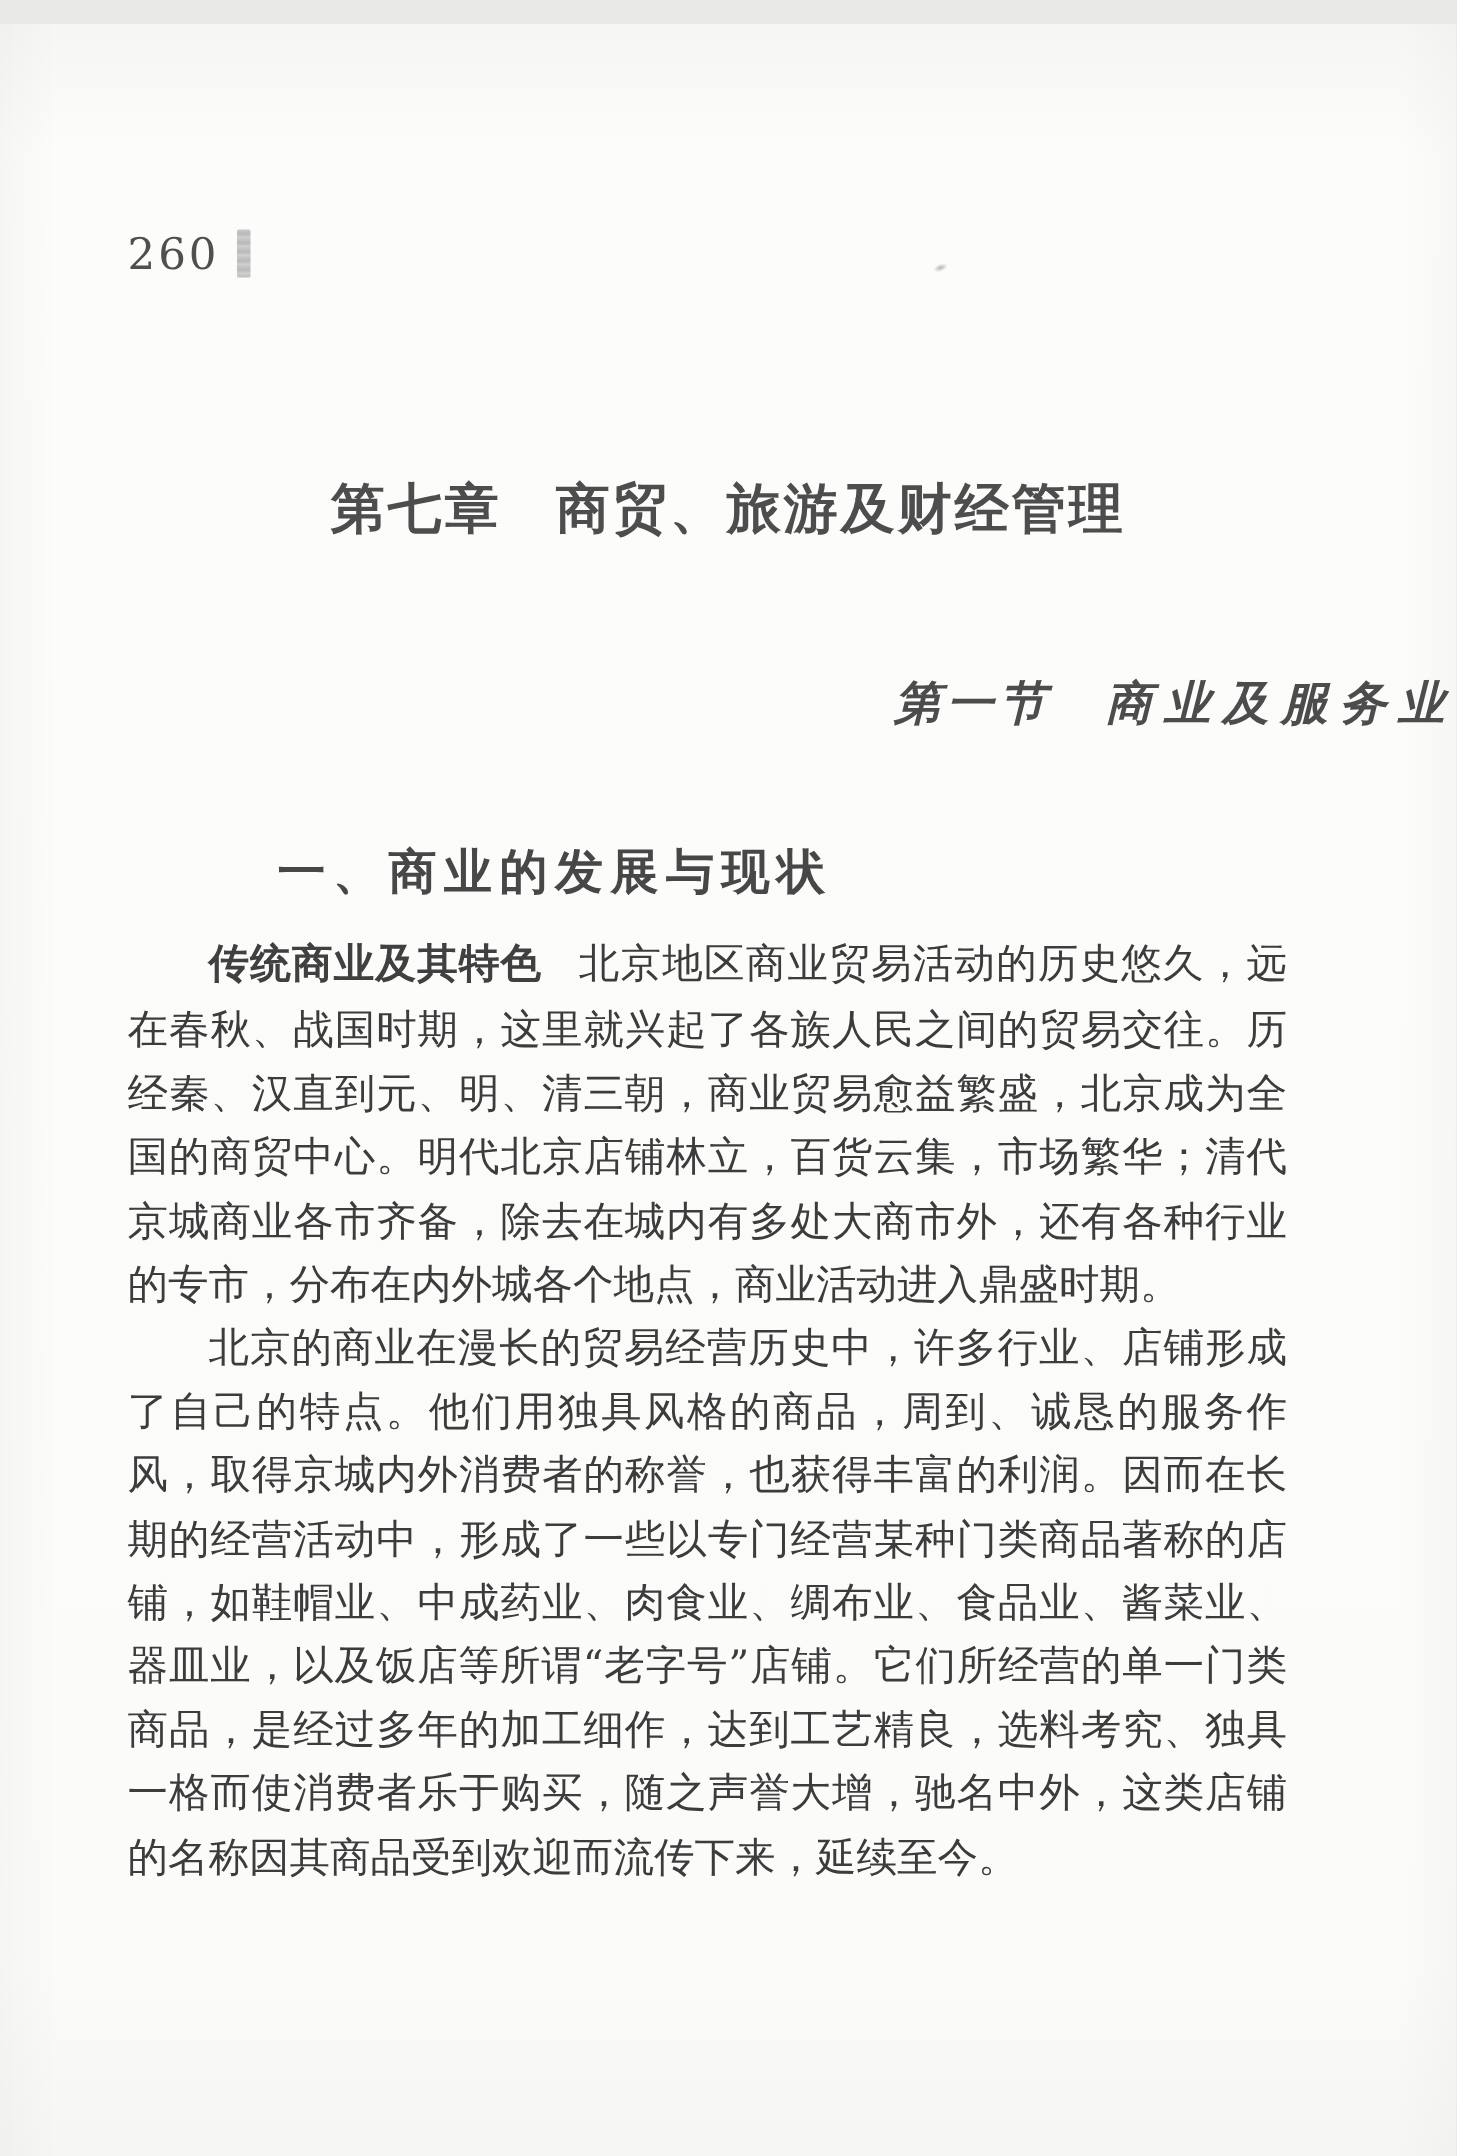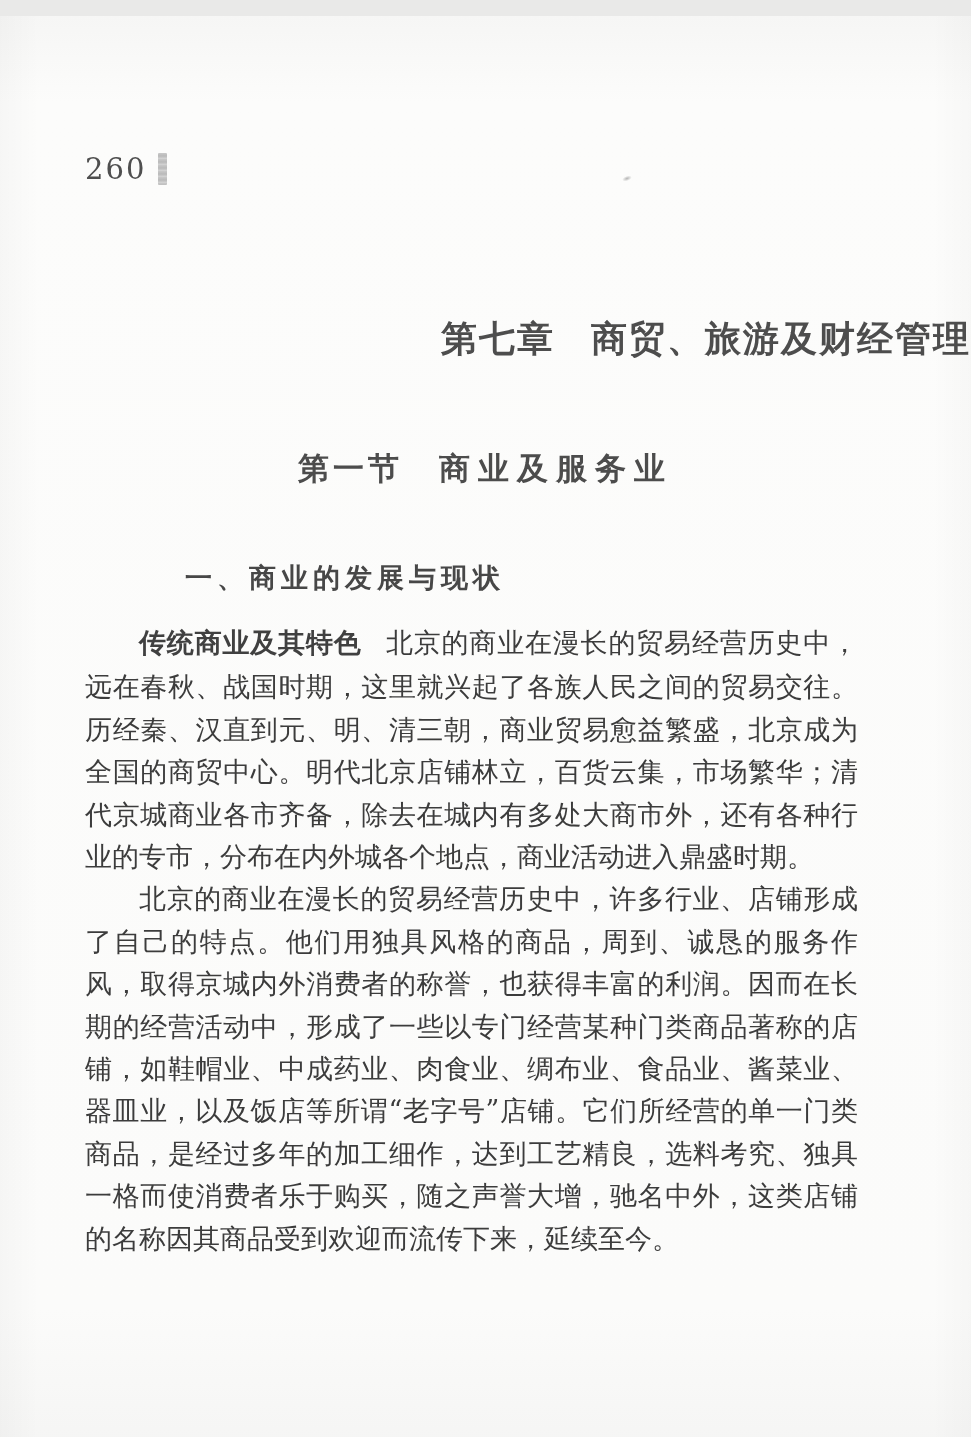--- a/index.html
+++ b/index.html
@@ -60,50 +60,51 @@
     background: radial-gradient(ellipse at center, rgba(90,90,90,0.45), rgba(90,90,90,0) 70%);
     transform: rotate(-20deg);
   }
 
   
   .chapter-title {
     position: absolute;
     top: 299px;
     left: 0;
     width: 100%;
-    text-align: right;
+    text-align: center;
     font-family: "DejaVu Sans", "Liberation Sans", sans-serif;
     font-weight: 700;
     font-size: 36px;
     letter-spacing: 2px;
     color: #4d4d4d;
   }
   .chapter-title .label { margin-right: 36px; }
 
   .section-title {
     position: absolute;
     top: 432px;
     left: 0;
     width: 100%;
-    text-align: center;
+    text-align: right;
     font-family: "DejaVu Sans", "Liberation Sans", sans-serif;
     font-weight: 700;
     font-size: 31px;
     letter-spacing: 8px;
     color: #4c4c4c;
+    font-style: italic;
   }
   .section-title .label { margin-right: 36px; letter-spacing: 4px; }
 
   .subsection-title {
     position: absolute;
     top: 544px;
     left: 185px;
     font-family: Liberation Sans, sans-serif;
     font-weight: 700;
-    font-size: 27px;
+    font-size: 32px;
     letter-spacing: 5px;
     color: #474747;
   }
 
   
   .body-text {
     position: absolute;
     top: 606px;
     left: 85px;
     width: 773px;
@@ -144,20 +145,20 @@
   </h1>
 
   <h2 class="section-title">
     <span class="label">第一节</span><span>商业及服务业</span>
   </h2>
 
   <h3 class="subsection-title">一、商业的发展与现状</h3>
 
   <div class="body-text">
     <p>
-      <span class="lead">传统商业及其特色</span><span>北京的商业在漫长的贸易经营历史中，远在春秋、战国时期，这里就兴起了各族人民之间的贸易交往。历经秦、汉直到元、明、清三朝，商业贸易愈益繁盛，北京成为全国的商贸中心。明代北京店铺林立，百货云集，市场繁华；清代京城商业各市齐备，除去在城内有多处大商市外，还有各种行业的专市，分布在内外城各个地点，商业活动进入鼎盛时期。</span>
+      <span class="lead">传统商业及其特色</span><span>北京地区商业贸易活动的历史悠久，远在春秋、战国时期，这里就兴起了各族人民之间的贸易交往。历经秦、汉直到元、明、清三朝，商业贸易愈益繁盛，北京成为全国的商贸中心。明代北京店铺林立，百货云集，市场繁华；清代京城商业各市齐备，除去在城内有多处大商市外，还有各种行业的专市，分布在内外城各个地点，商业活动进入鼎盛时期。</span>
     </p>
     <p>
       <span>北京的商业在漫长的贸易经营历史中，许多行业、店铺形成了自己的特点。他们用独具风格的商品，周到、诚恳的服务作风，取得京城内外消费者的称誉，也获得丰富的利润。因而在长期的经营活动中，形成了一些以专门经营某种门类商品著称的店铺，如鞋帽业、中成药业、肉食业、绸布业、食品业、酱菜业、器皿业，以及饭店等所谓“老字号”店铺。它们所经营的单一门类商品，是经过多年的加工细作，达到工艺精良，选料考究、独具一格而使消费者乐于购买，随之声誉大增，驰名中外，这类店铺的名称因其商品受到欢迎而流传下来，延续至今。</span>
     </p>
   </div>
 
 </div>
 
 </body></html>

